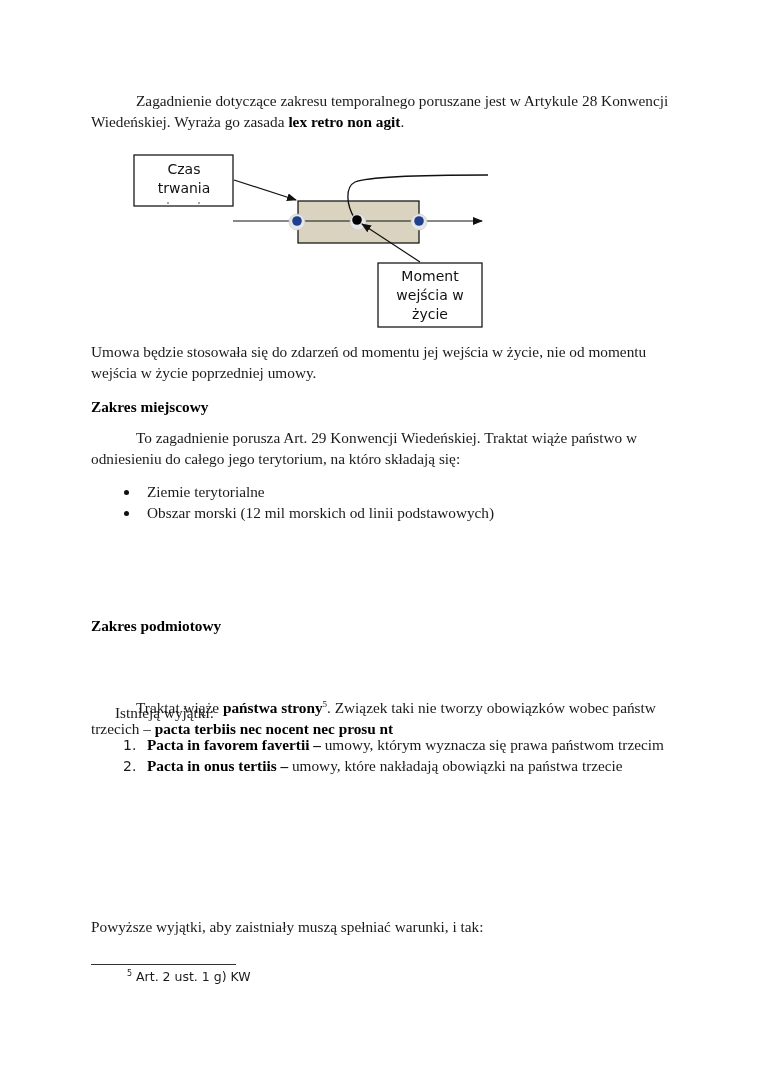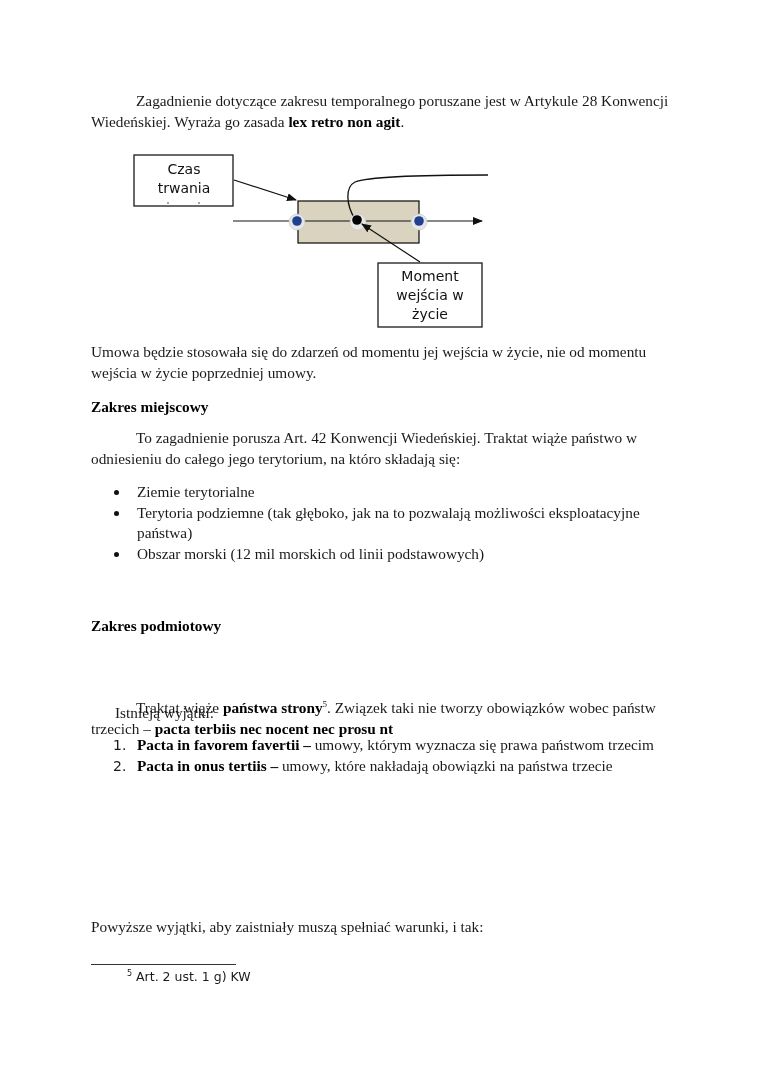--- a/index.html
+++ b/index.html
@@ -5,21 +5,21 @@
   html, body { margin: 0; padding: 0; background: #ffffff; }
   body { width: 760px; height: 1075px; position: relative; overflow: hidden; color: #1a1a1a; }
   .page { position: absolute; left: 0; top: 0; width: 760px; height: 1075px; }
   .serif { font-family: "Liberation Serif", "DejaVu Serif", serif; font-size: 15.3px; }
   .sans { font-family: "DejaVu Sans", "Liberation Sans", sans-serif; }
   .para { position: absolute; left: 91px; width: 590px; line-height: 20.5px; margin: 0; }
   .indent { text-indent: 45px; }
   b { font-weight: bold; color: #000; }
   sup { font-size: 9px; vertical-align: super; line-height: 0; }
   .heading { font-weight: bold; color: #000; }
-  ul.bullets, ol.numbered { position: absolute; margin: 0; padding: 0; list-style: none; left: 113px; width: 570px; }
+  ul.bullets, ol.numbered { position: absolute; margin: 0; padding: 0; list-style: none; left: 123px; width: 570px; }
   ul.bullets li, ol.numbered li { position: relative; padding-left: 24px; line-height: 20.5px; }
   ul.bullets li .bullet { position: absolute; left: 0; top: 0; width: 10px; }
   ul.bullets li .bullet::before { content: ""; position: absolute; left: 1px; top: 8px; width: 5px; height: 5px; border-radius: 50%; background: #111; }
   ol.numbered li { padding-left: 24px; }
   ol.numbered li .num { position: absolute; left: 0; top: 0; font-family: "DejaVu Sans", sans-serif; font-size: 14px; }
   .diagram { position: absolute; left: 0; top: 0; width: 760px; height: 340px; }
   .footnote-rule { position: absolute; left: 91px; top: 964px; width: 145px; height: 0; border-top: 1px solid #333; }
   .footnote { position: absolute; left: 91px; top: 969px; font-size: 12.5px; line-height: 16px; margin-left: 36px; }
   .footnote sup { font-size: 8px; }
 </style>
@@ -68,25 +68,24 @@
     <text class="sans" x="430" y="281" text-anchor="middle" font-size="14" fill="#111">Moment</text>
     <text class="sans" x="430" y="300" text-anchor="middle" font-size="14" fill="#111">wejścia w</text>
     <text class="sans" x="430" y="319" text-anchor="middle" font-size="14" fill="#111">życie</text>
 
     <line x1="420" y1="262" x2="362" y2="224" stroke="#111" stroke-width="1.2" marker-end="url(#arrowhead)"></line>
   </svg>
 
   <p class="para serif" style="top:342px;">Umowa będzie stosowała się do zdarzeń od momentu jej wejścia w życie, nie od momentu wejścia w życie poprzedniej umowy.</p>
 
   <p class="para serif heading" style="top:397px;">Zakres miejscowy</p>
-  <p class="para serif indent" style="top:428px;">To zagadnienie porusza Art. 42 Konwencji Wiedeńskiej. Traktat wiąże państwo w odniesieniu do całego jego terytorium, na którο składają się:</p>
+  <p class="para serif indent" style="top:428px;">To zagadnienie porusza Art. 29 Konwencji Wiedeńskiej. Traktat wiąże państwo w odniesieniu do całego jego terytorium, na którο składają się:</p>
 
   <ul class="bullets serif" style="top:482px;">
     <li><span class="bullet"></span><span>Ziemie terytorialne</span></li>
-    <li><span class="bullet"></span><span>Terytoria podziemne (tak głęboko, jak na to pozwalają możliwości eksploatacyjne państwa)</span></li>
     <li><span class="bullet"></span><span>Obszar morski (12 mil morskich od linii podstawowych)</span></li>
   </ul>
 
   <p class="para serif heading" style="top:616px;">Zakres podmiotowy</p>
   <p class="para serif indent" style="top:650px;margin-top:48px;"><span>Traktat wiąże </span><b>państwa strony</b><sup>5</sup><span>. Związek taki nie tworzy obowiązków wobec państw trzecich – </span><b>pacta terbiis nec nocent nec prosu nt</b></p>
 
   <p class="para serif" style="top:703px;margin-left:24px;">Istnieją wyjątki:</p>
 
   <ol class="numbered serif" style="top:735px;">
     <li><span class="num">1.</span><b>Pacta in favorem favertii –</b><span> umowy, którym wyznacza się prawa państwom trzecim</span></li>

